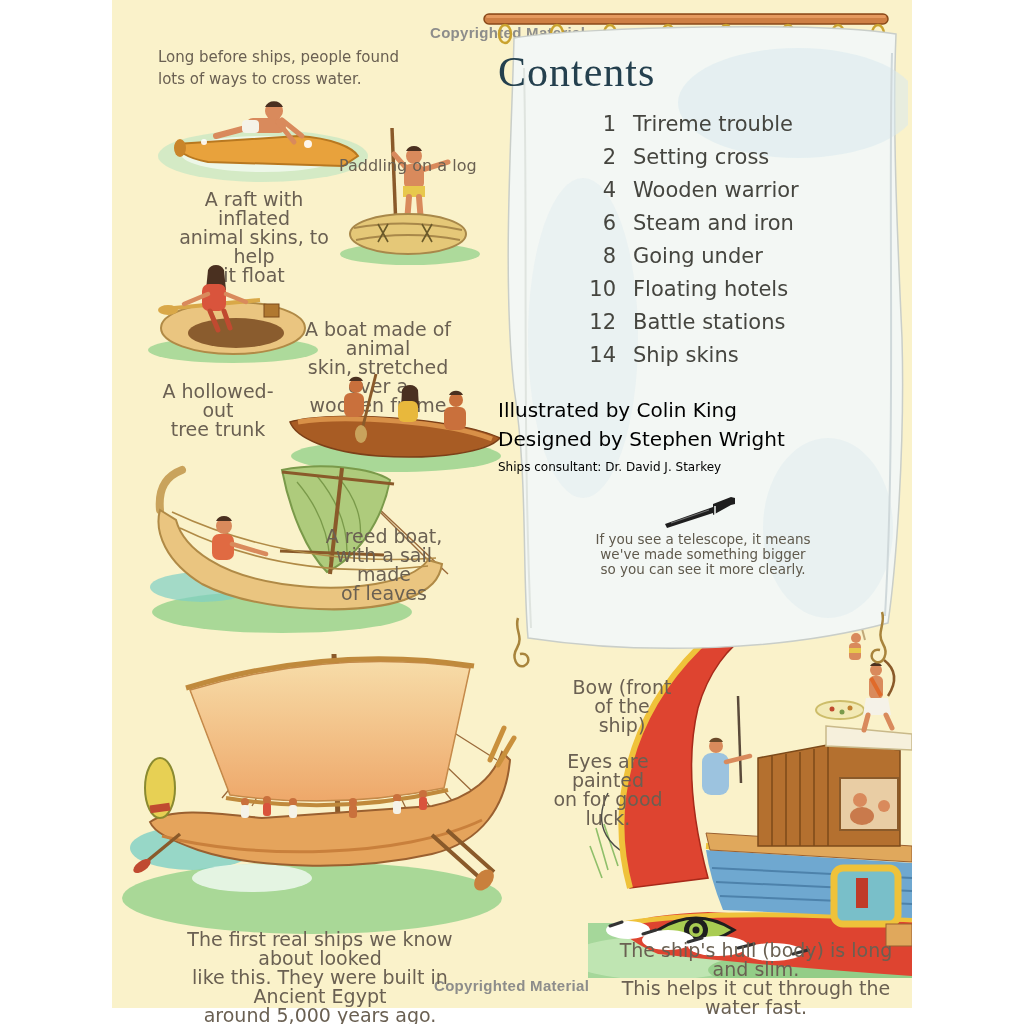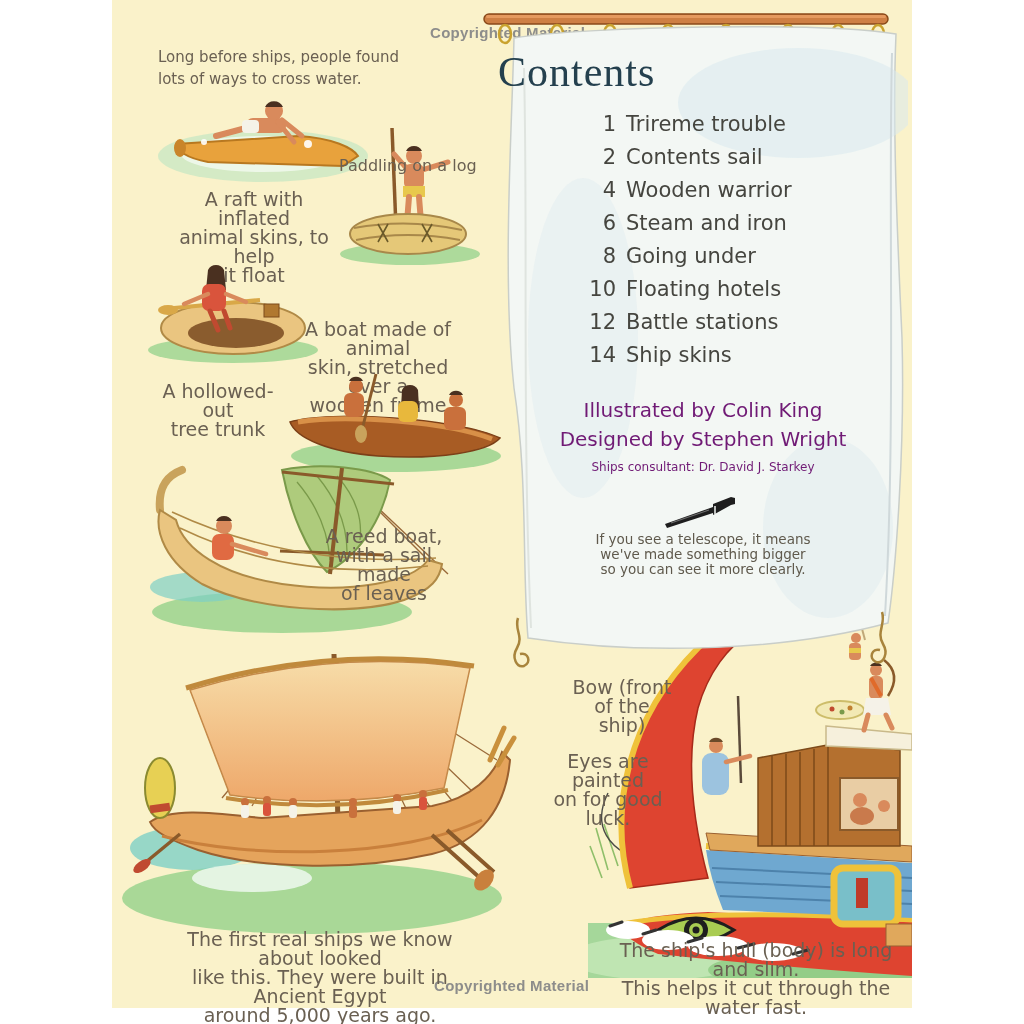--- a/index.html
+++ b/index.html
@@ -13,22 +13,22 @@
   .copyright { position:absolute; color:#8D8D8B; font-family:"Liberation Sans", sans-serif;
                font-weight:700; font-size:15px; letter-spacing:.3px; }
   
   .banner { position:absolute; left:498px; top:8px; width:410px; height:668px; }
   .banner svg.sailbg { position:absolute; left:0; top:0; width:100%; height:100%; }
   .banner-title { position:absolute; left:0; right:0; top:40px; text-align:left;
                   font-family:"Liberation Serif", serif; font-size:42px; color:#24404E; letter-spacing:1px; }
   .toc { position:absolute; left:82px; top:104px; width:268px; }
   .toc-row { display:flex; align-items:baseline; height:33px; font-size:21px; color:#45453F; }
   .toc-num { width:36px; text-align:right; flex:none; }
-  .toc-label { margin-left:10px; }
-  .credits { position:absolute; left:0; right:0; top:388px; text-align:center; color:#701a75; }
+  .toc-label { margin-left:17px; }
+  .credits { position:absolute; left:0; right:0; top:388px; color:#000000; }
   .credit-line1 { font-size:20px; line-height:29px; }
   .credit-line2 { font-size:20px; line-height:29px; }
   .credit-line3 { font-size:12px; line-height:26px; }
   .telescope { position:absolute; left:165px; top:488px; width:80px; height:32px; }
   .tele-note { position:absolute; left:80px; top:524px; width:250px; text-align:center;
                font-size:13.5px; line-height:15px; color:#5F594C; white-space:pre-line; }
   .hook { position:absolute; width:32px; height:62px; }
   .rod { position:absolute; left:480px; top:6px; width:420px; height:52px; }
 </style>
 </head>
@@ -306,21 +306,21 @@
 
     <div class="banner-title">Contents</div>
 
     <div class="toc">
       <div class="toc-row">
         <span class="toc-num">1</span>
         <span class="toc-label">Trireme trouble</span>
       </div>
       <div class="toc-row">
         <span class="toc-num">2</span>
-        <span class="toc-label">Contents sail</span>
+        <span class="toc-label">Setting cross</span>
       </div>
       <div class="toc-row">
         <span class="toc-num">4</span>
         <span class="toc-label">Wooden warrior</span>
       </div>
       <div class="toc-row">
         <span class="toc-num">6</span>
         <span class="toc-label">Steam and iron</span>
       </div>
       <div class="toc-row">

